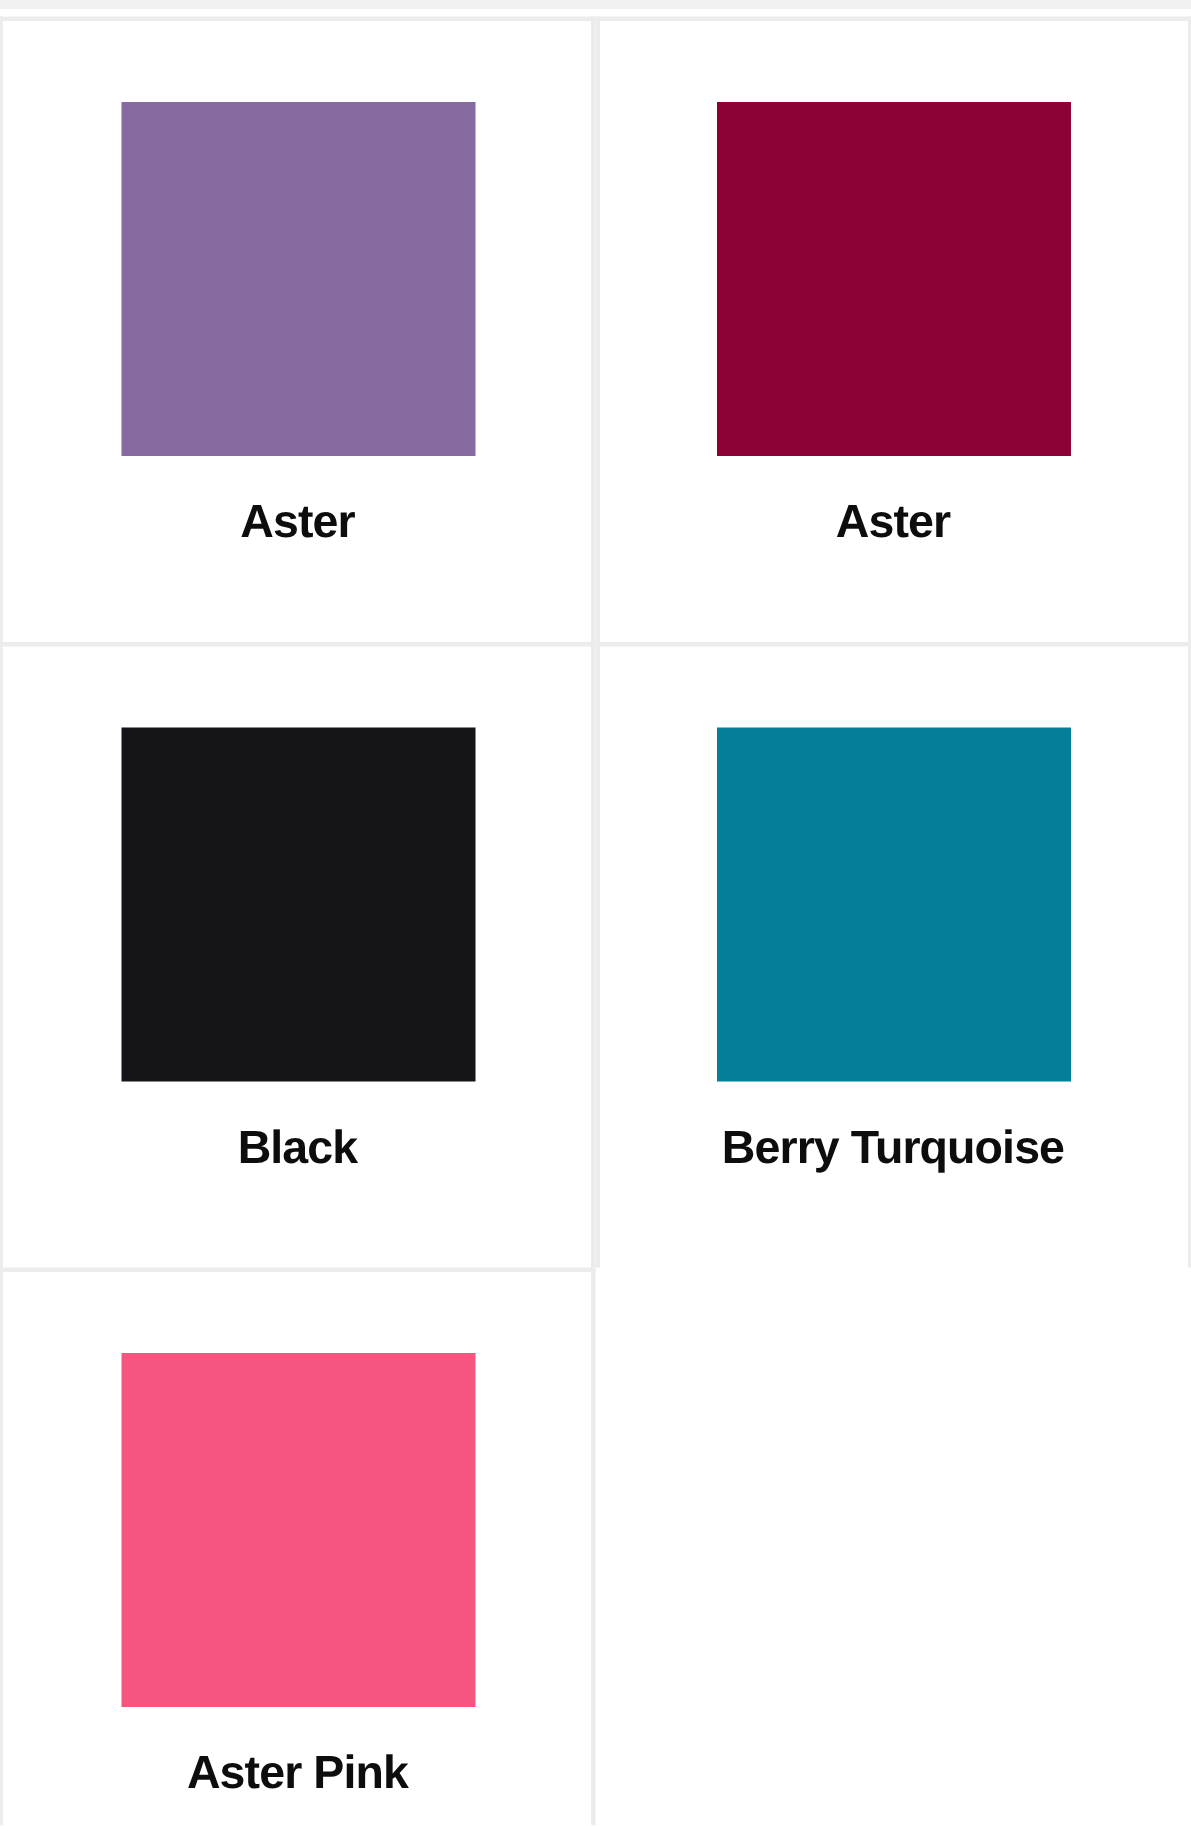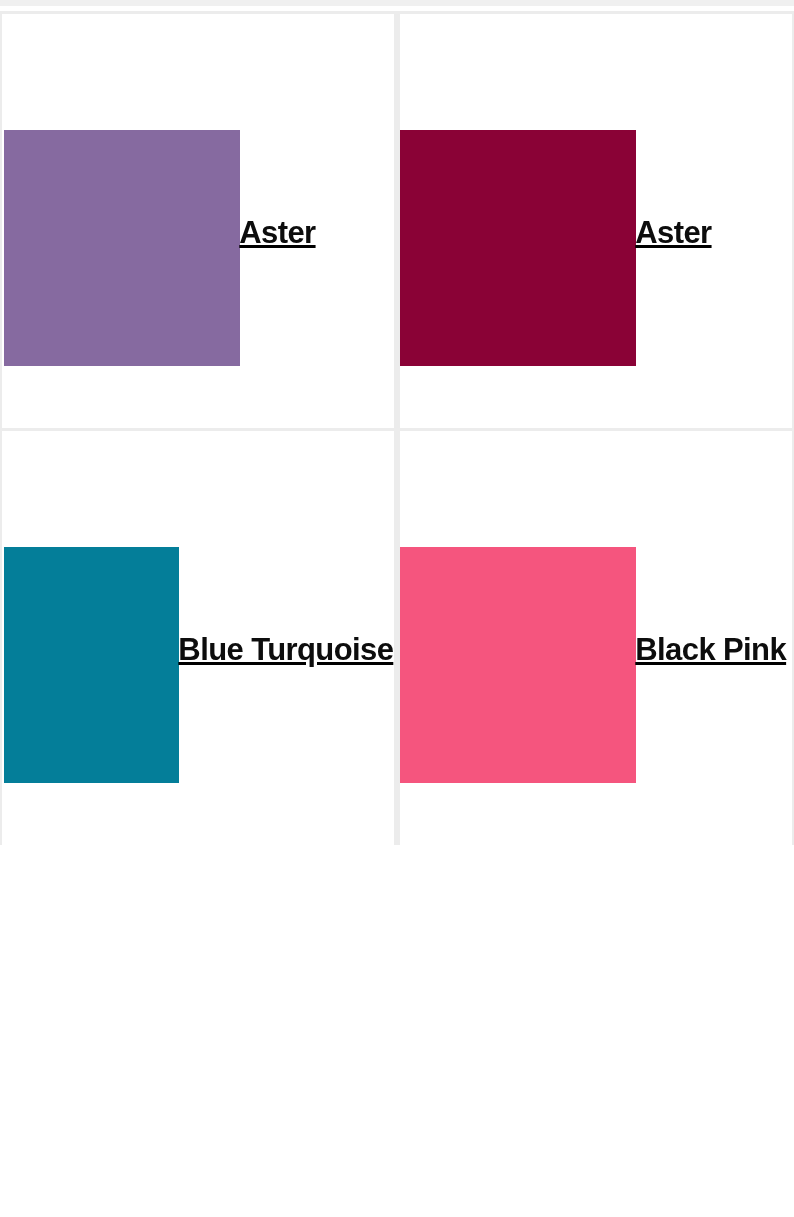--- a/index.html
+++ b/index.html
@@ -38,23 +38,23 @@
     grid-auto-rows: 417px;
   }
   .swatch-cell {
     position: relative;
     box-sizing: border-box;
     height: 417px;
     border-top: 3px solid #ececec;
     border-left: 3px solid #ececec;
     border-right: 3px solid #ececec;
     display: flex;
+    flex-direction: column;
     align-items: center;
     background: #ffffff;
-    text-decoration: underline;
   }
   .swatch-cell:nth-child(odd) {
     border-left-width: 2px;
     padding-left: 2px;
   }
   .swatch-cell:nth-child(even) {
     border-right-width: 2px;
   }
   .swatch-chip {
     width: 236px;
@@ -86,26 +86,30 @@
     <div class="swatch-cell">
       <div class="swatch-chip" style="background-color: rgb(134, 106, 160);"></div>
       <div class="swatch-label">Aster</div>
     </div>
 
     <div class="swatch-cell">
       <div class="swatch-chip" style="background-color: rgb(138, 2, 54);"></div>
       <div class="swatch-label">Aster</div>
     </div>
 
+    <div class="swatch-cell">
+      <div class="swatch-chip" style="background-color: rgb(21, 21, 25);"></div>
+      <div class="swatch-label">Black</div>
+    </div>
 
 
     <div class="swatch-cell">
       <div class="swatch-chip" style="background-color: rgb(4, 126, 153);"></div>
-      <div class="swatch-label">Blue Turquoise</div>
+      <div class="swatch-label">Berry Turquoise</div>
     </div>
 
     <div class="swatch-cell">
       <div class="swatch-chip" style="background-color: rgb(245, 85, 126);"></div>
-      <div class="swatch-label">Black Pink</div>
+      <div class="swatch-label">Aster Pink</div>
     </div>
 
   </div>
 </div>
 
 </body></html>

